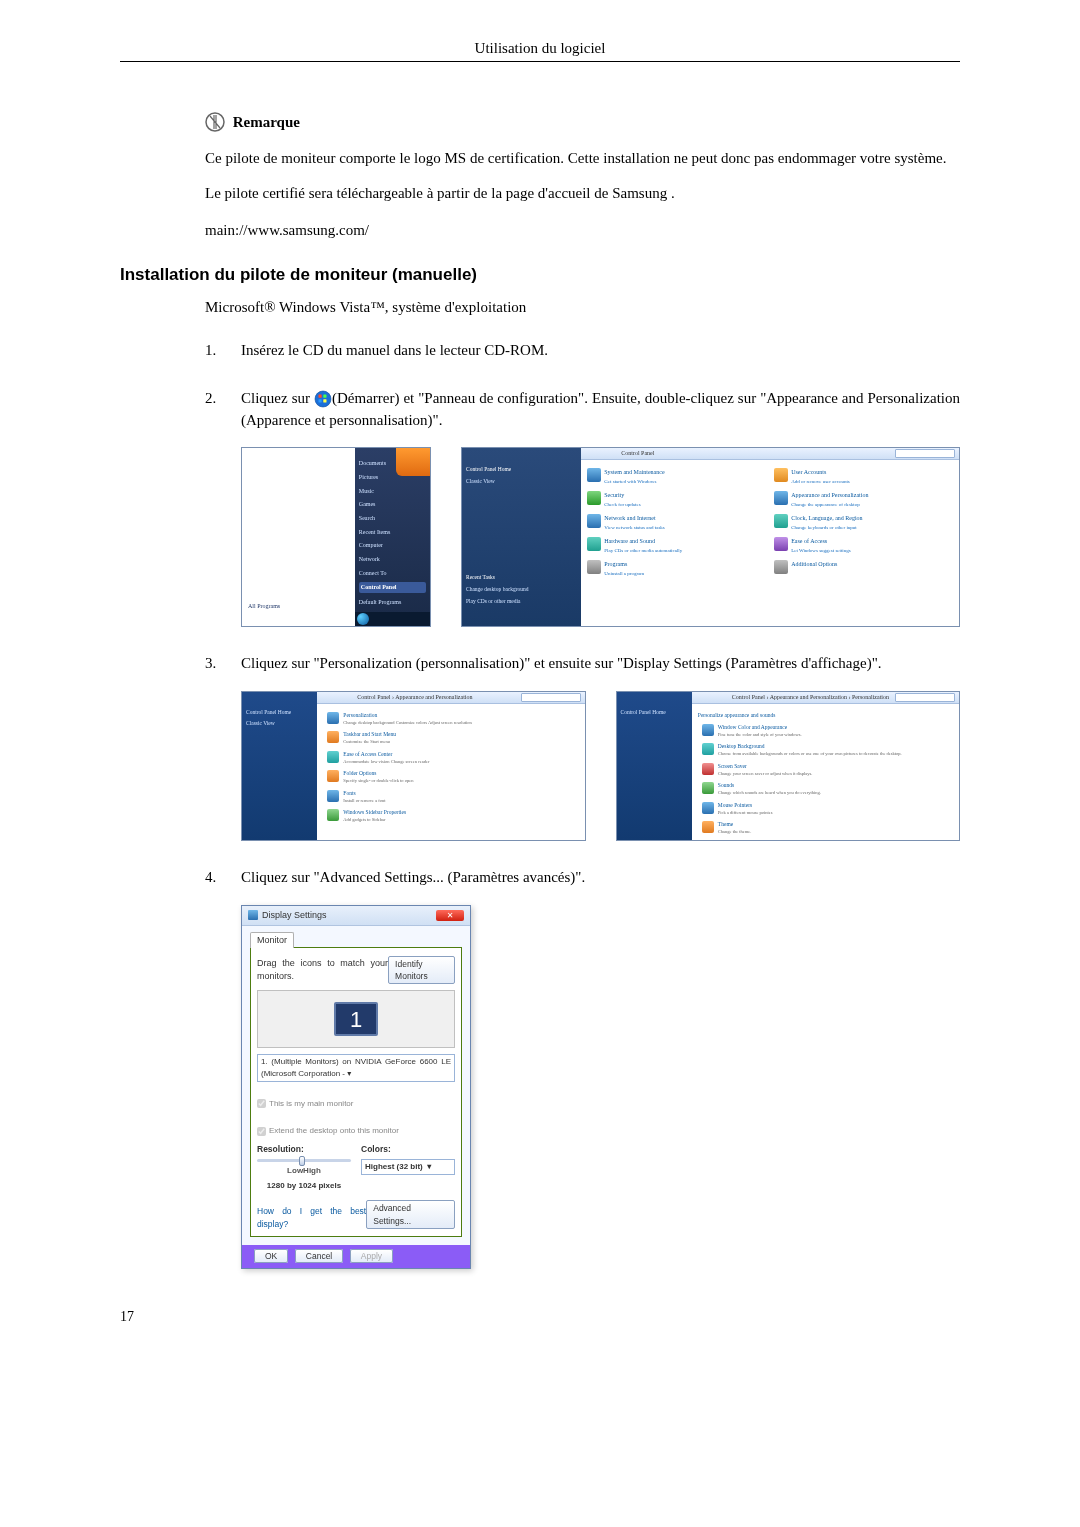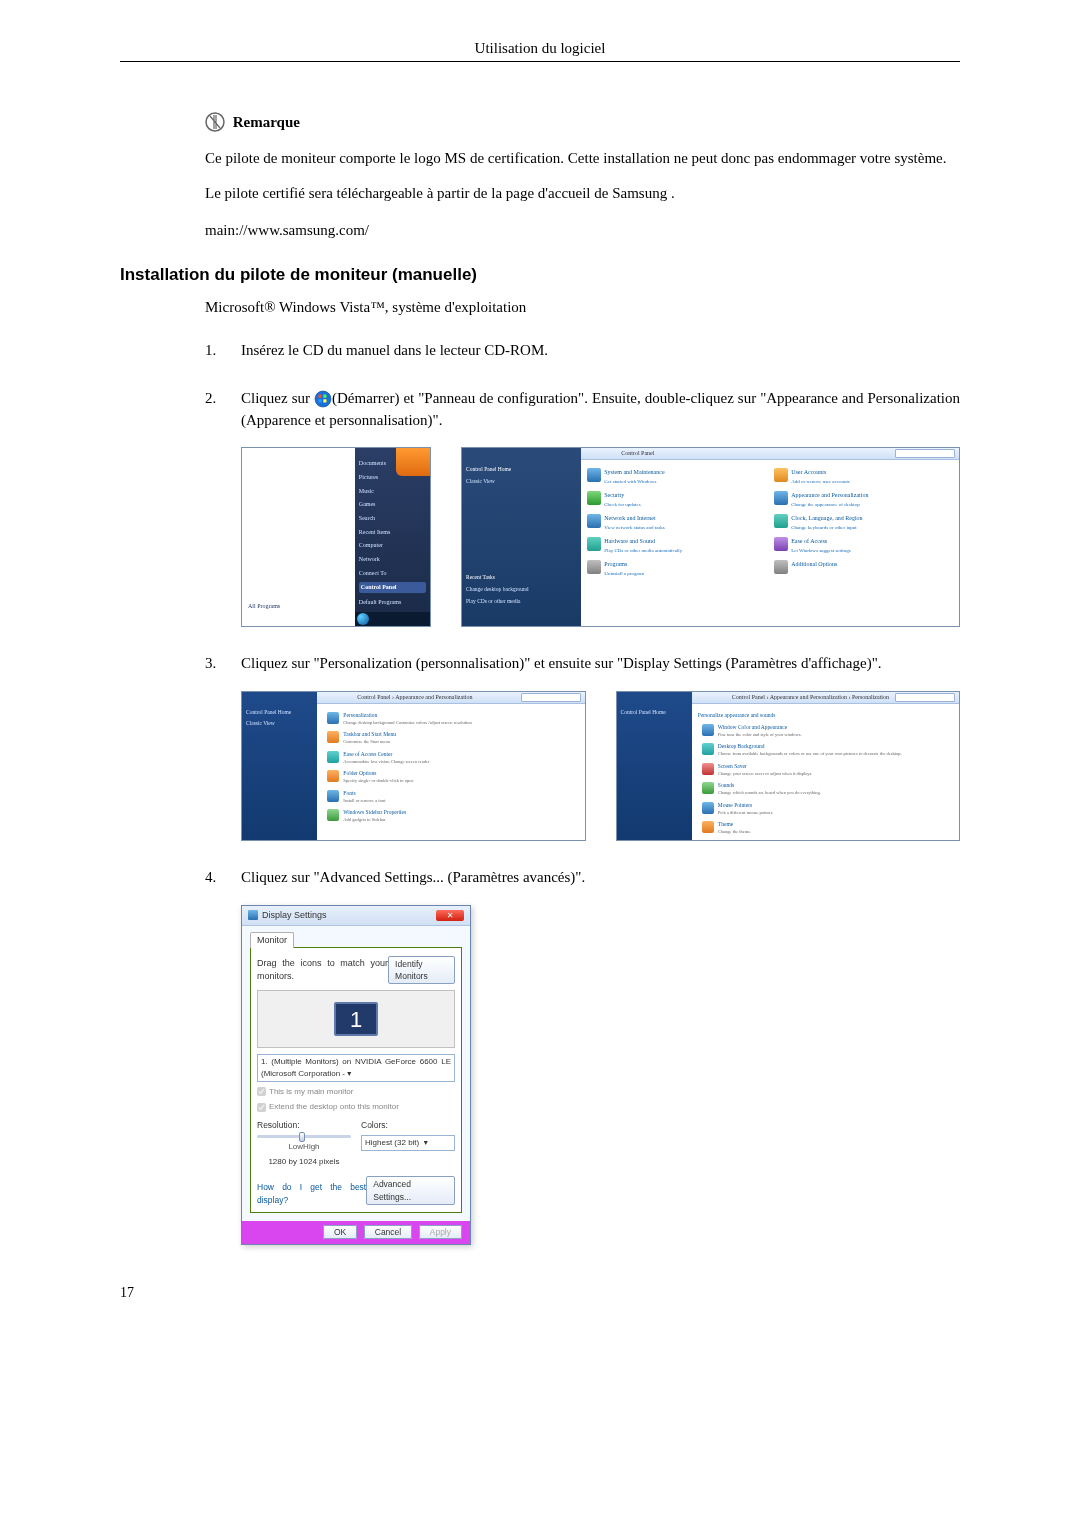--- a/index.html
+++ b/index.html
@@ -216,31 +216,31 @@
     .dlg-title .ticon { width:10px; height:10px; background: linear-gradient(180deg,#6fb6e8,#2a6fb0); border-radius:1px; margin-right:4px;}
     .dlg-close { width:28px; height:11px; background: linear-gradient(180deg,#ff6a5a,#d02010); border-radius:2px; color:#fff; font-size:8px; text-align:center; line-height:11px;}
     .dlg-body { padding: 6px 8px 8px 8px; }
     .dlg-tab { font-size:9px; border:1px solid #b0b0b0; border-bottom:none; display:inline-block; padding:1px 6px; background:#fff; border-radius:2px 2px 0 0;}
     .dlg-inner { border:1px solid #4d7c0f; background:#fff; padding:6px; margin-top:-1px;}
     .dlg-row { display:flex; justify-content:space-between; align-items:center; margin-top:2px;}
     .dlg-btn { border:1px solid #8aa0c0; background: linear-gradient(180deg,#fff,#e4ecf8); padding:1px 6px; border-radius:2px; font-size:8.5px;}
     .dlg-preview { border:1px solid #c0c0c0; background:#f0f0f0; height:58px; margin-top:6px; position:relative;}
     .dlg-mon { position:absolute; left:50%; top:50%; transform:translate(-50%,-50%); width:44px; height:34px; background:#223a6a; border:2px solid #607aa8; border-radius:2px; display:flex; align-items:center; justify-content:center; color:#fff; font-family: "Segoe UI", sans-serif; font-size:22px; font-weight:normal;}
     .dlg-select { width:100%; border:1px solid #9ab4d8; background:#fff; font-size:8px; padding:1px 3px; margin-top:6px; color:#333;}
-    .dlg-check { font-size:8px; color:#888; margin-top:4px; display:flex; align-items:center; gap:3px;}
+    .dlg-check { font-size:8px; color:#888; margin-top:16px; display:flex; align-items:center; gap:3px;}
     .dlg-check input{ width:9px; height:9px;}
-    .dlg-half { display:flex; gap:10px; margin-top:6px;}
+    .dlg-half { display:flex; gap:10px; margin-top:6px;font-weight:bold;}
     .dlg-col { flex:1;}
     .dlg-lbl { font-size:8.5px; text-decoration: underline; text-decoration-color: transparent; }
     .slider-track { height:3px; background:#c8d4e8; position:relative; margin-top:4px; border-radius:2px;}
     .slider-thumb { position:absolute; top:-3px; left:45%; width:6px; height:10px; background:linear-gradient(180deg,#fff,#c0d0e8); border:1px solid #7a90b0; border-radius:2px;}
     .slider-lbls { display:flex; justify-content:center; font-size:8px; margin-top:3px; color:#555;}
     .dlg-res-val { text-align:center; font-size:8px; margin-top:3px;}
     .dlg-link { color:#0a5aa0; font-size:8.5px; margin-top:6px; display:inline-block;}
-    .dlg-footer { text-align:right; padding:5px 8px; background:#d946ef;}
+    .dlg-footer { padding:5px 8px; background:#8b5cf6;}
     .dlg-footer .dlg-btn { margin-left:4px; padding:1px 10px;}
     .dlg-footer .dlg-btn.disabled { color:#aaa;}
     .page-num {
       text-align: left;
       margin-top: 40px;
       font-size: 14px;
     }
   </style>
 </head>
 <body>

